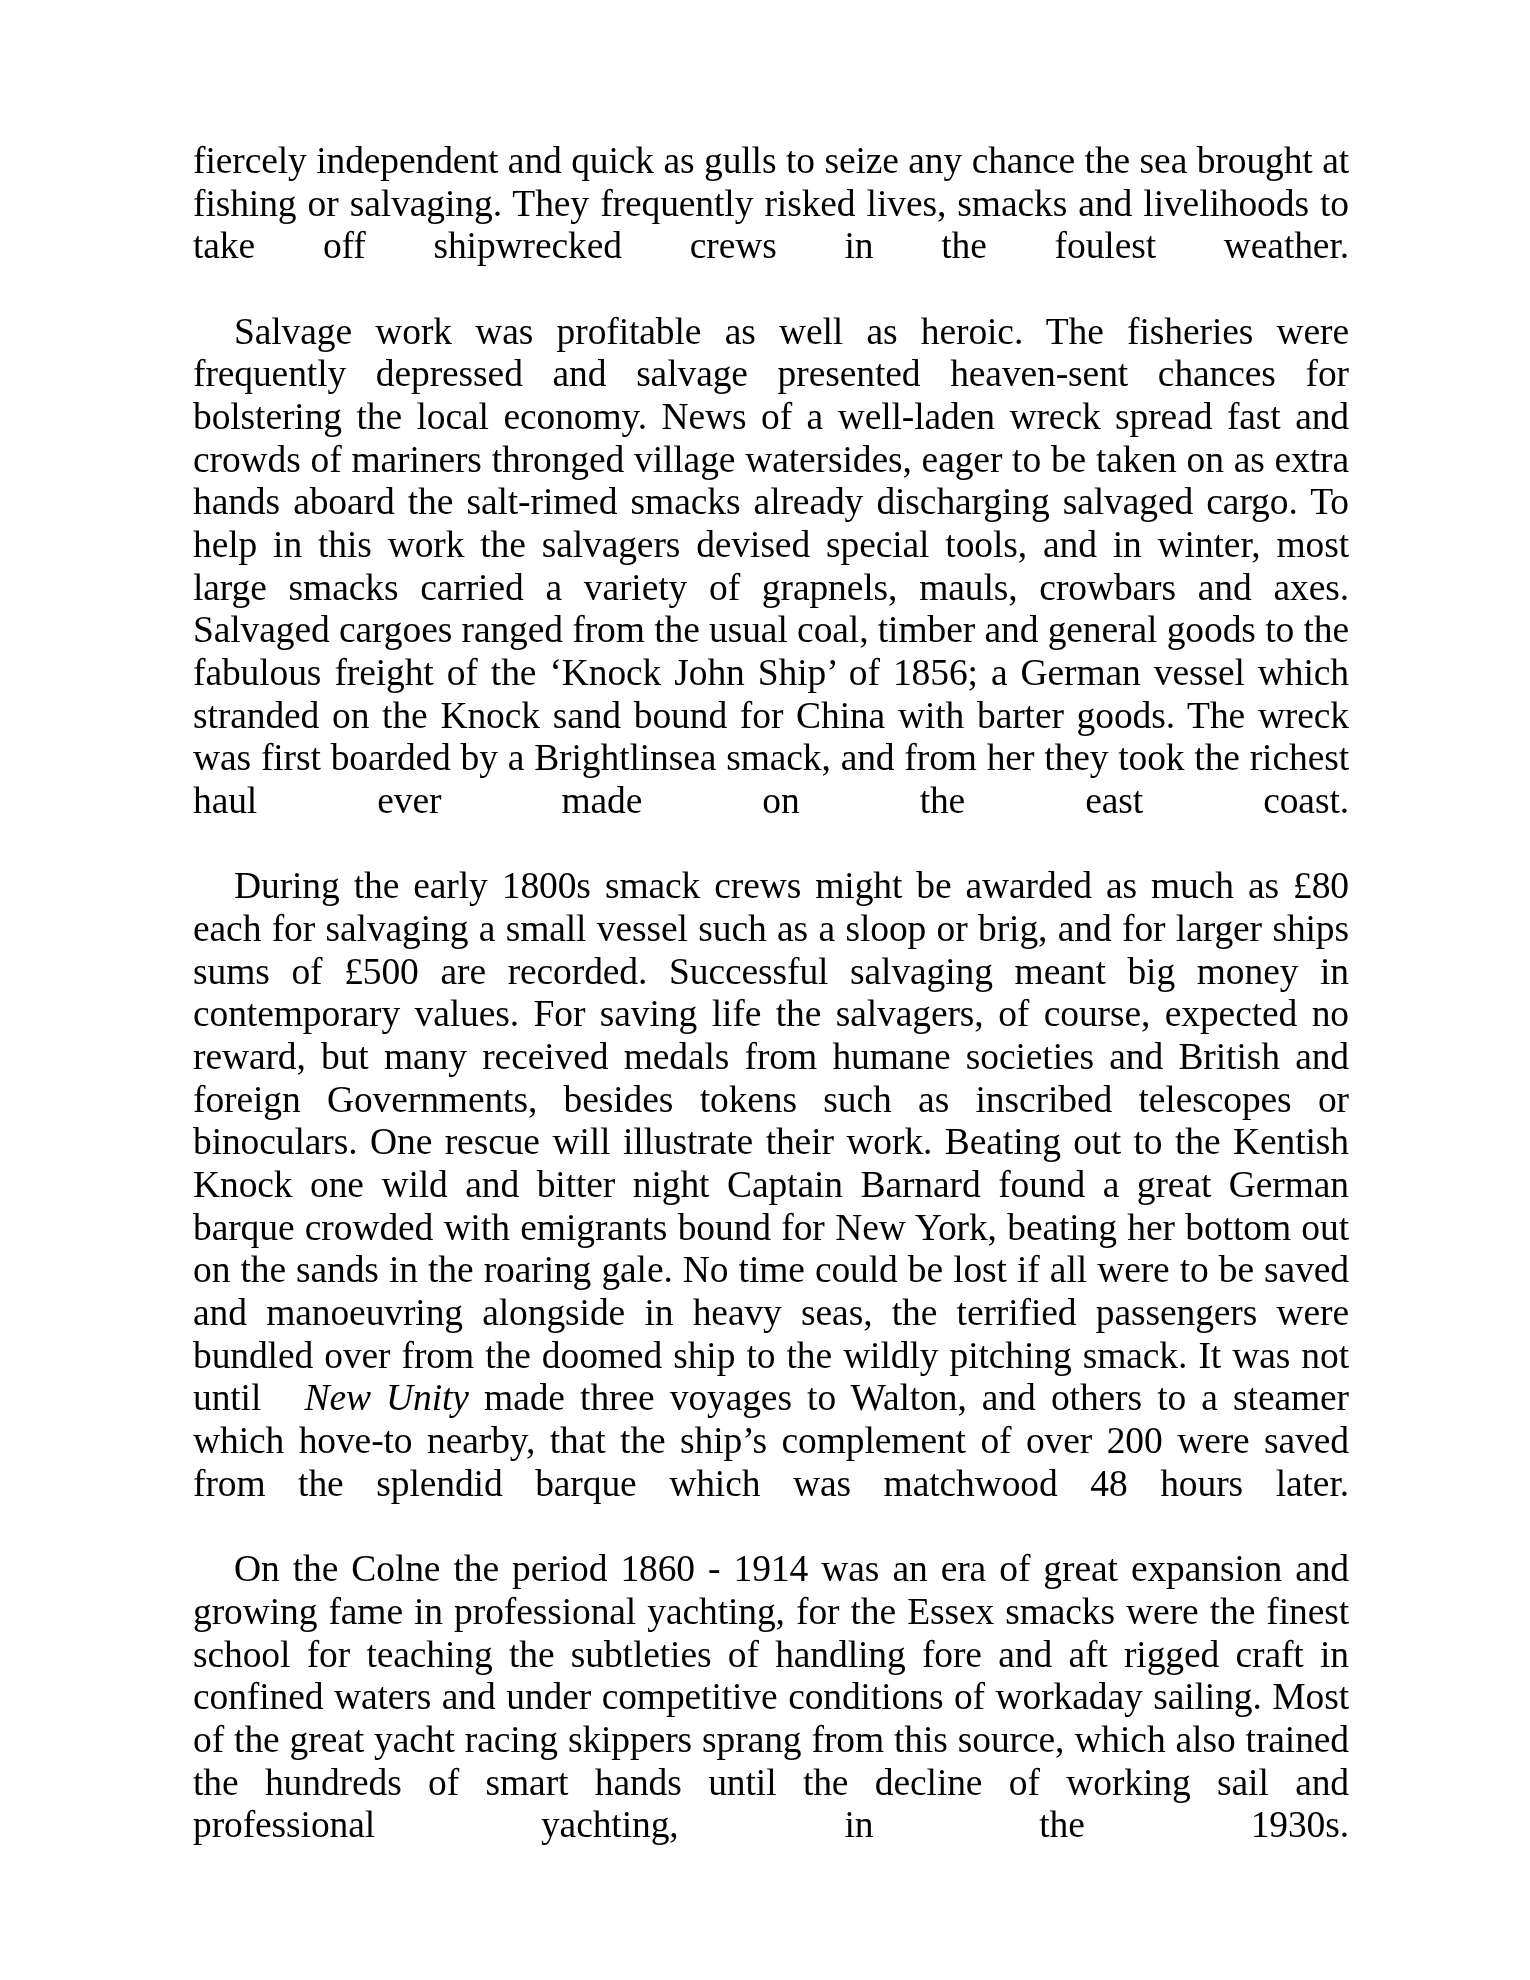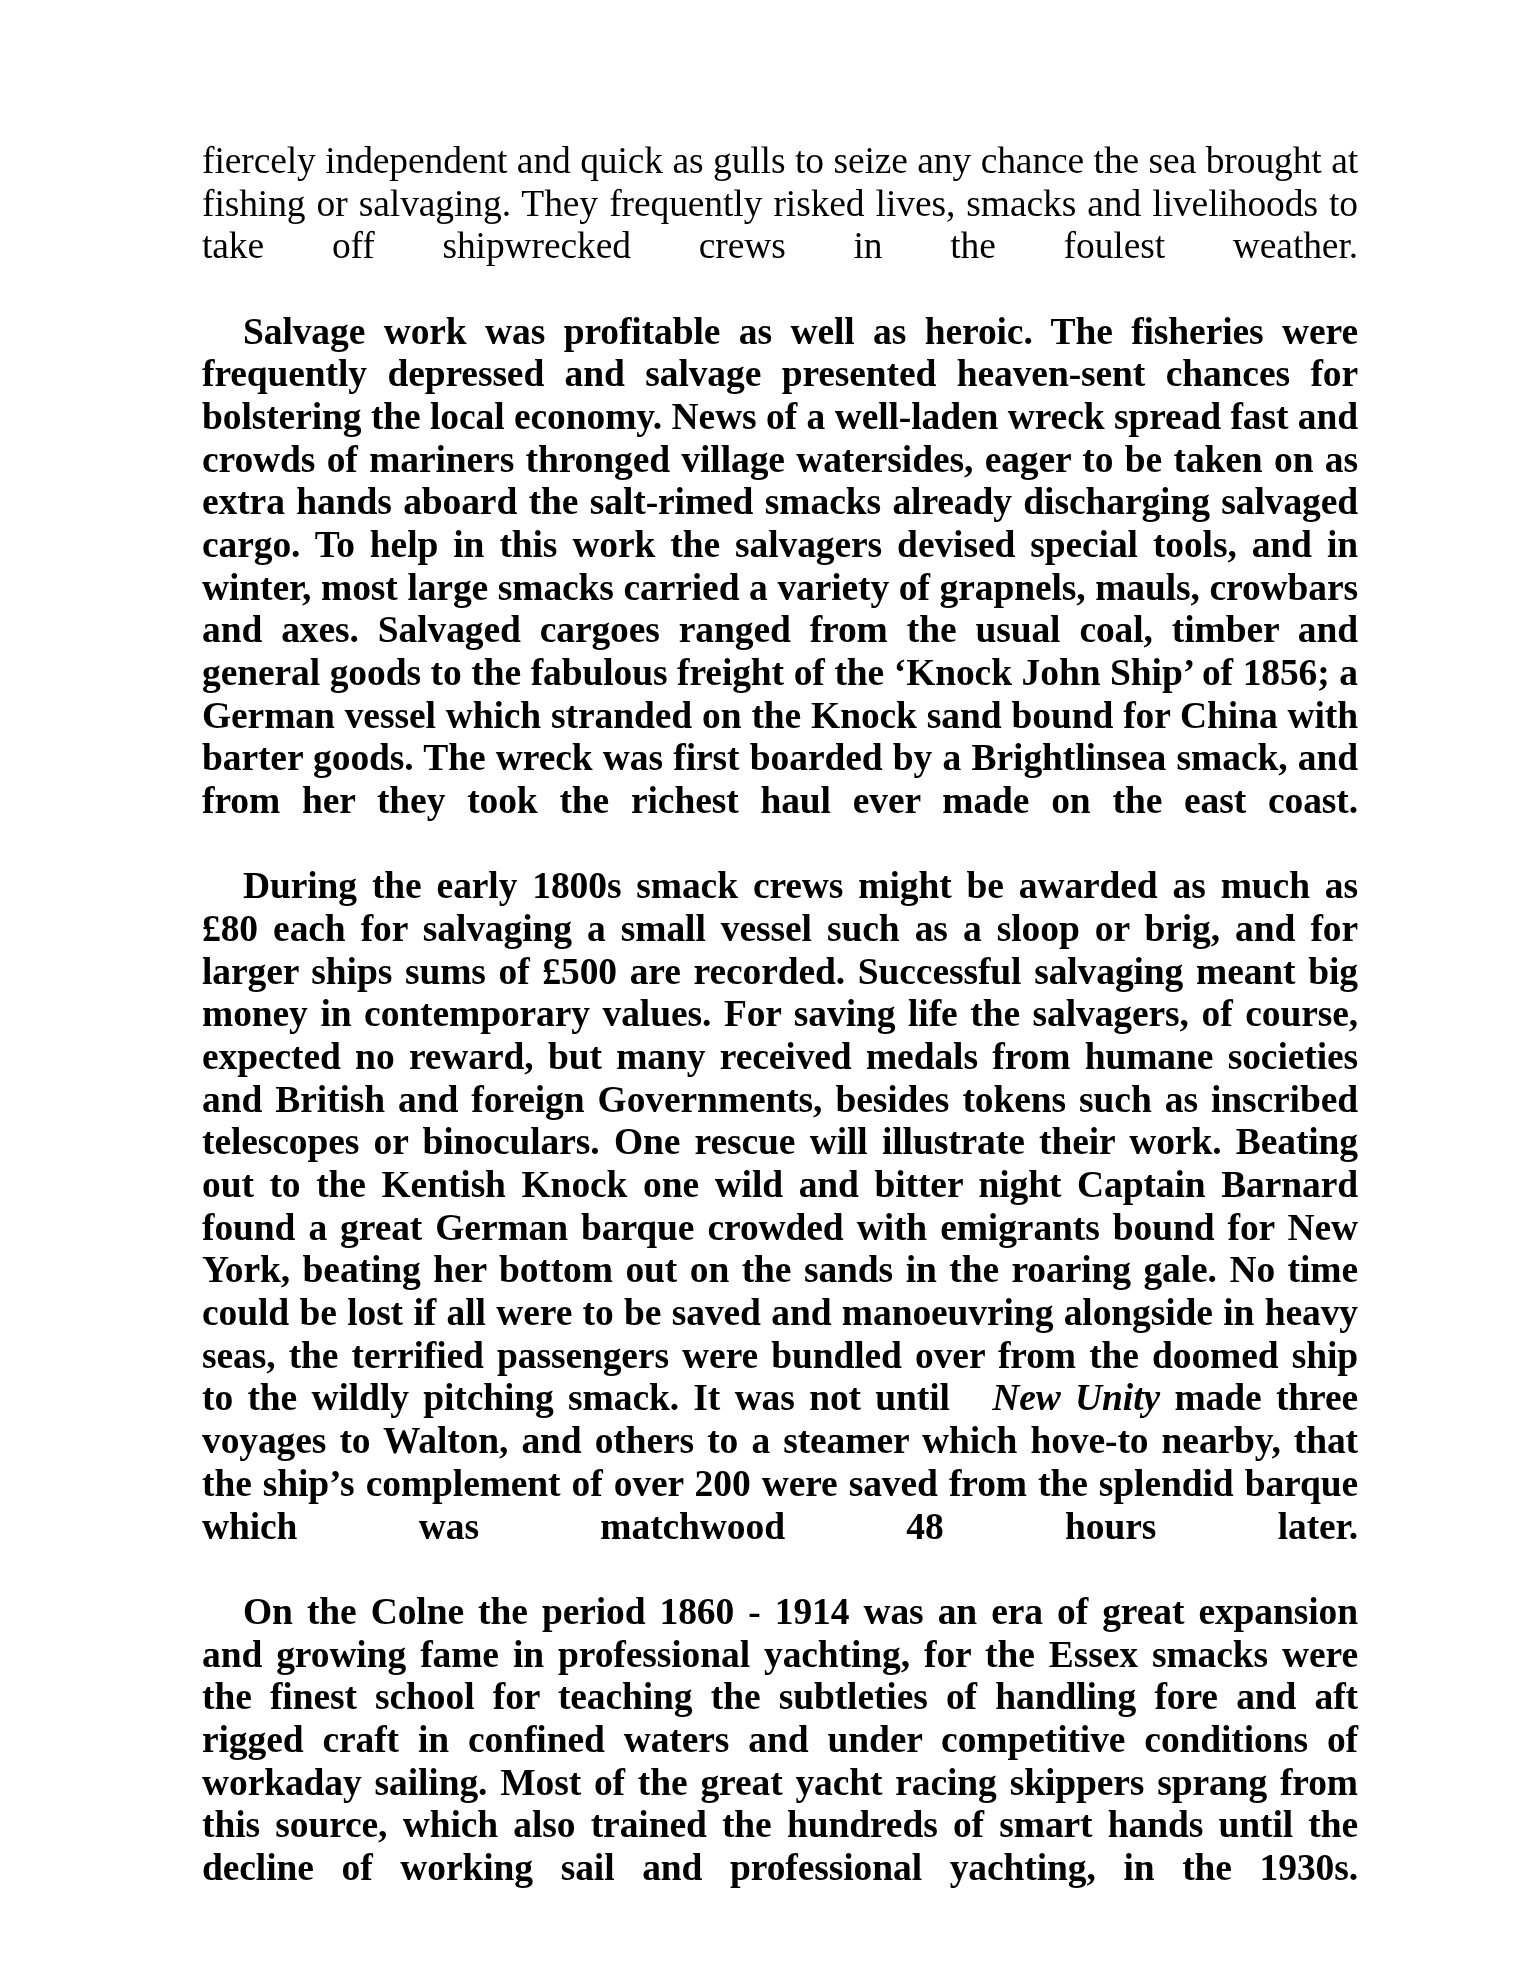--- a/index.html
+++ b/index.html
@@ -16,39 +16,38 @@
   }
   .page {
     position: relative;
     width: 1530px;
     height: 1980px;
     background: #ffffff;
     box-sizing: border-box;
   }
   .text-column {
     position: absolute;
-    left: 202px;
+    left: 193px;
     top: 140px;
     width: 1156px;
   }
   p.body-par {
     margin: 0;
     padding: 0;
     font-size: 37.5px;
     line-height: 1.138;
     text-align: justify;
     text-justify: inter-word;
     letter-spacing: -0.1px;
     word-spacing: 0px;
     hyphens: none;
     -webkit-hyphens: none;
   }
   p.body-par.indent {
     text-indent: 41px;
-    font-weight: bold;
   }
   
   p.body-par:after {
     content: "";
     display: inline-block;
     width: 100%;
   }
   .ital {
     font-style: italic;
     margin-left: 28px;

